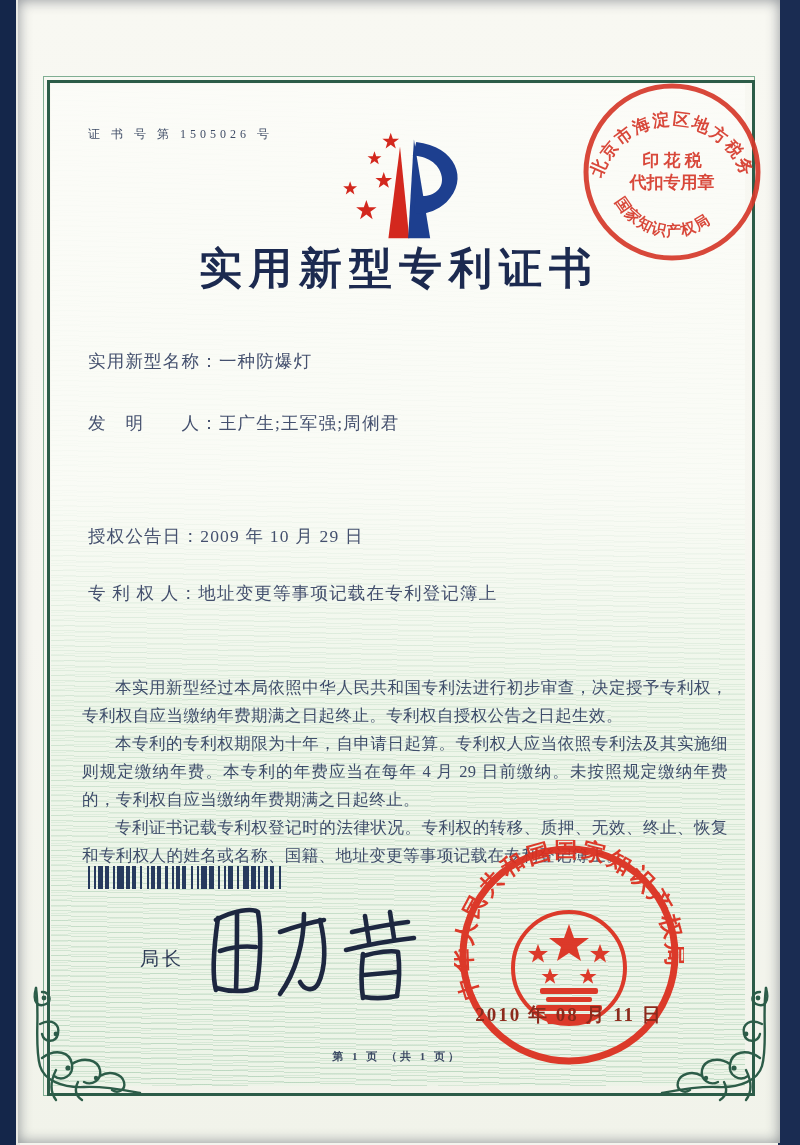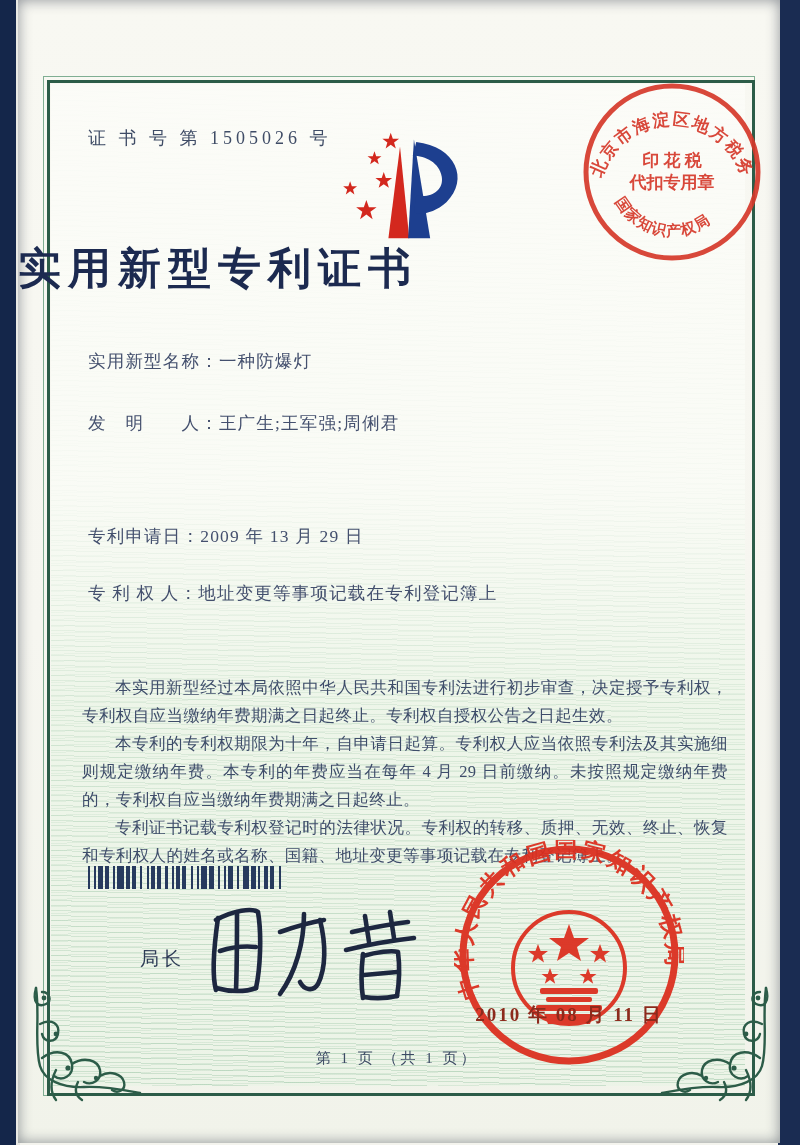--- a/index.html
+++ b/index.html
@@ -28,27 +28,27 @@
     background-image:
       linear-gradient(to bottom, rgba(252,252,248,.97) 0%, rgba(251,252,247,.9) 40%, rgba(238,247,234,.45) 62%, rgba(224,240,222,.06) 100%),
       repeating-linear-gradient(1.6deg, rgba(118,176,136,.30) 0 1px, rgba(255,255,255,0) 1px 5px),
       repeating-linear-gradient(-1.4deg, rgba(118,176,136,.18) 0 1px, rgba(255,255,255,0) 1px 7px);
   }
   .corner{position:absolute;width:118px;height:118px;z-index:6;}
   .corner.bl{left:8px;top:986px;}
   .corner.br{right:4px;top:986px;transform:scaleX(-1);}
 
   .cert-no{
-    position:absolute;left:70px;top:126px;font-size:18px;letter-spacing:4px;
+    position:absolute;left:70px;top:126px;font-size:12px;letter-spacing:4px;
     color:#3f4c66;z-index:5;
   }
   .logo{position:absolute;left:312px;top:128px;width:140px;height:116px;z-index:5;}
   .tax-stamp{position:absolute;left:558px;top:76px;width:192px;height:192px;z-index:7;opacity:.92;}
   .title{
-    position:absolute;left:0;right:0;top:240px;
+    position:absolute;left:0;right:0;top:240px;text-align:center;
     font-size:43px;font-weight:bold;letter-spacing:7px;color:#1c2a50;z-index:5;
   }
   .field{position:absolute;left:70px;font-size:17.5px;color:#44506e;letter-spacing:1.2px;z-index:5;white-space:nowrap;}
   .f0{top:349px}.f1{top:411px}.f2{top:467px}.f3{top:524px}.f4{top:581px}.f5{top:638px}
   .paras{position:absolute;left:64px;right:52px;top:674px;z-index:5;}
   .paras p{
     margin:0;text-indent:2em;font-size:16.5px;line-height:1.70;
     color:#3e4d6a;text-align:justify;letter-spacing:.4px;
   }
   .barcode{
@@ -57,21 +57,21 @@
   .barcode div{height:100%;}
   .sig-label{position:absolute;left:122px;top:946px;font-size:19px;letter-spacing:3px;color:#2c3a55;z-index:6;}
   .signature{position:absolute;left:182px;top:896px;width:220px;height:118px;z-index:6;}
   .seal{position:absolute;left:436px;top:840px;width:230px;height:230px;z-index:6;opacity:.94;}
   .seal-date{
     position:absolute;left:436px;width:230px;top:1002px;text-align:center;z-index:7;
     font-size:19px;font-weight:bold;letter-spacing:2px;color:#8c2a1c;
   }
   .footer{
     position:absolute;left:0;right:4px;top:1049px;text-align:center;
-    font-size:15px;letter-spacing:3px;color:#3c4a64;z-index:5;
+    font-size:11px;letter-spacing:3px;color:#3c4a64;z-index:5;font-weight:bold;
   }
 </style>
 </head>
 <body>
 
 <div class="page">
 
   <div class="frame-outer"></div>
   <div class="frame-inner"></div>
   <div class="guilloche"></div>
@@ -148,21 +148,21 @@
 
   <div class="title">实用新型专利证书</div>
 
   <div class="field f0">
     <span>实用新型名称：</span><span>一种防爆灯</span>
   </div>
   <div class="field f1">
     <span>发　明　　人：</span><span>王广生;王军强;周俐君</span>
   </div>
   <div class="field f3">
-    <span>专利申请日：</span><span>2009 年 13 月 29 日</span>
+    <span>授权公告日：</span><span>2009 年 10 月 29 日</span>
   </div>
   <div class="field f4">
     <span>专 利 权 人：</span><span>地址变更等事项记载在专利登记簿上</span>
   </div>
 
   <div class="paras">
     <p>本实用新型经过本局依照中华人民共和国专利法进行初步审查，决定授予专利权，专利权自应当缴纳年费期满之日起终止。专利权自授权公告之日起生效。</p>
     <p>本专利的专利权期限为十年，自申请日起算。专利权人应当依照专利法及其实施细则规定缴纳年费。本专利的年费应当在每年 4 月 29 日前缴纳。未按照规定缴纳年费的，专利权自应当缴纳年费期满之日起终止。</p>
     <p>专利证书记载专利权登记时的法律状况。专利权的转移、质押、无效、终止、恢复和专利权人的姓名或名称、国籍、地址变更等事项记载在专利登记簿上。</p>
   </div>

